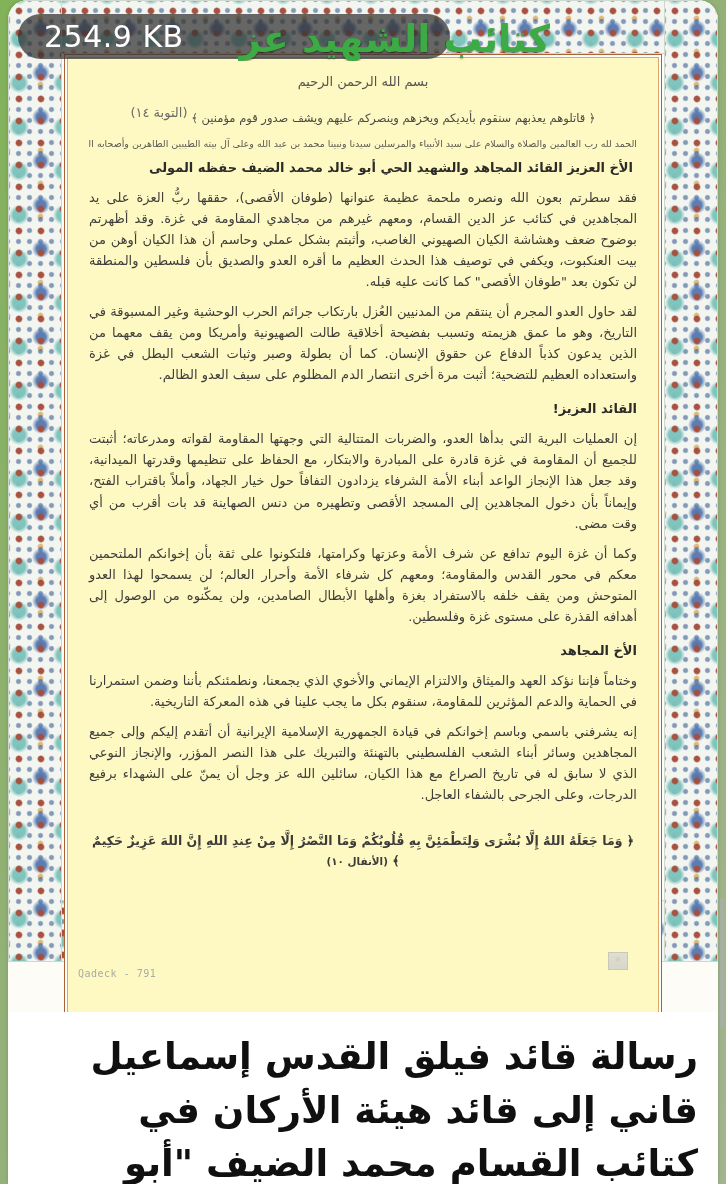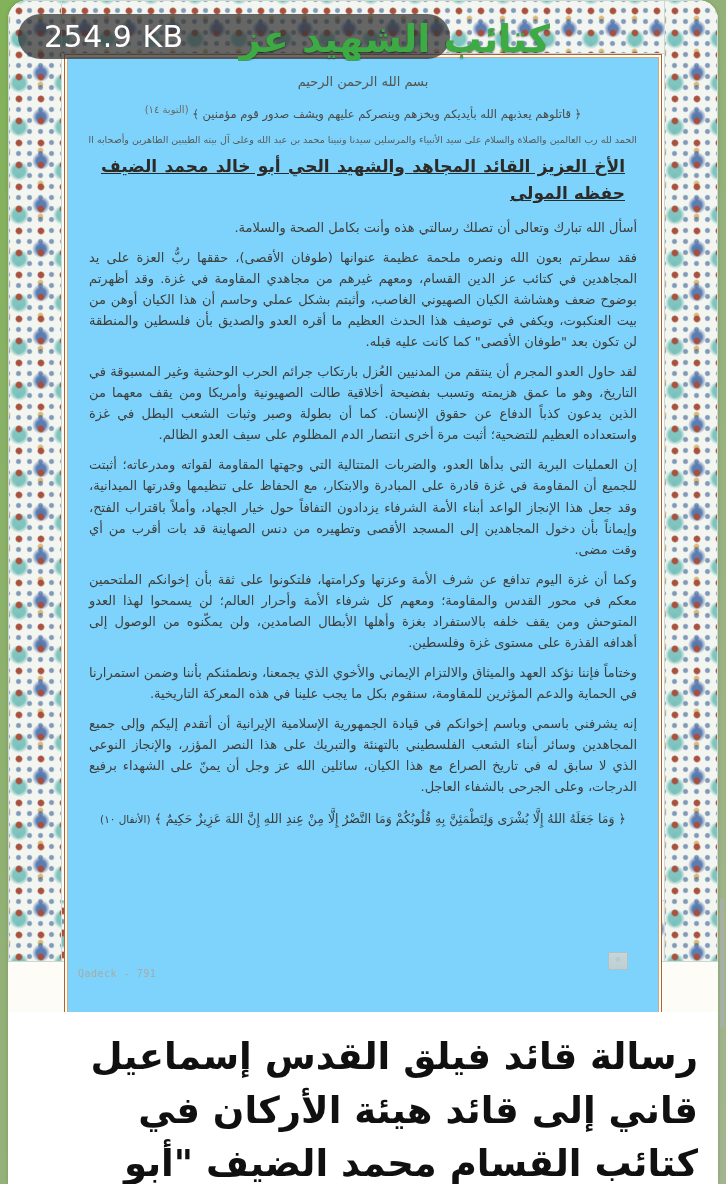--- a/index.html
+++ b/index.html
@@ -37,42 +37,42 @@
     background-position:0 0,11px 7px,33px 17px,5px 5px,16px 2px;
     box-shadow:inset 0 0 0 1px #ccd8d0;
   }
   .orn-top{top:0;left:0;right:0;height:54px;}
   .orn-bottom{top:900px;left:0;right:0;height:62px;}
   .orn-left{top:0;bottom:50px;left:0;width:54px;}
   .orn-right{top:0;bottom:50px;right:0;width:54px;}
   
   .frame{
     position:absolute;left:56px;right:56px;top:54px;height:1032px;
-    background:#7dd3fc;
+    background:#fef9c3;
     border:1px solid #ad6235;
     box-shadow:inset 0 0 0 2px #fffefa, inset 0 0 0 3px #dda66f;
     overflow:hidden;
   }
   .letter{
     direction:rtl;
     padding:10px 24px 6px 24px;
     color:#3f3e3b;
     font-size:13px;line-height:1.62;
     text-align:justify;text-align-last:right;
   }
   .center{text-align:center;text-align-last:center;}
   .basmala{margin:6px 0 2px;color:#55534e;font-size:13px;}
   .verse{margin:10px 0 6px;font-size:11.5px;color:#4a4946;}
-  .verse small{font-size:10px;color:#6b6a66;vertical-align:super;text-align:right;}
+  .verse small{font-size:13px;color:#6b6a66;vertical-align:super;text-align:right;}
   .hamdala{margin:8px 0 4px;font-size:9.5px;color:#5a5954;white-space:nowrap;overflow:hidden;text-align-last:justify;}
   .bold{font-weight:bold;color:#2c2b28;}
-  .addr{margin:6px 12px 4px;font-size:17px;text-decoration:underline;}
+  .addr{margin:6px 4px 4px;font-size:13px;}
   .letter p.para{margin:9px 0;}
   .h{margin:13px 0 3px;font-weight:bold;color:#2c2b28;}
-  .verse2{margin:12px 0 4px;font-size:12.5px;font-weight:400;color:#3c3b38;}
+  .verse2{margin:26px 0 4px;font-size:12.5px;font-weight:700;color:#3c3b38;}
   
   .print-mark{
     position:absolute;left:70px;top:968px;
     font-size:10px;color:#a9aaa6;letter-spacing:.5px;
     font-family:"DejaVu Sans Mono",monospace;
   }
   .stamp{
     position:absolute;right:90px;top:952px;width:20px;height:18px;
     background:
       radial-gradient(circle at 50% 40%, #c9c9c5 0 2px, transparent 3px),
@@ -116,30 +116,31 @@
 
       <div class="orn orn-top"></div>
       <div class="orn orn-bottom"></div>
       <div class="orn orn-left"></div>
       <div class="orn orn-right"></div>
 
       <div class="frame">
         <div class="letter">
           <p class="basmala center">بسم الله الرحمن الرحيم</p>
           <p class="verse center">
-            <span>﴿ قاتلوهم يعذبهم الله بأيديكم ويخزهم وينصركم عليهم ويشف صدور قوم مؤمنين ﴾</span>
+            <span>﴿ قاتلوهم يعذبهم سنقوم بأيديكم ويخزهم وينصركم عليهم ويشف صدور قوم مؤمنين ﴾</span>
             <small>(التوبة ١٤)</small>
           </p>
           <p class="hamdala">الحمد لله رب العالمين والصلاة والسلام على سيد الأنبياء والمرسلين سيدنا ونبينا محمد بن عبد الله وعلى آل بيته الطيبين الطاهرين وأصحابه المنتجبين الميامين.</p>
           <p class="addr bold">الأخ العزيز القائد المجاهد والشهيد الحي أبو خالد محمد الضيف حفظه المولى</p>
-          <p class="para">أسأل الله تبارك وتعالى أن تصلك رسالتي هذه وأنت بكامل الصحة والسلامة.</p>
           <p class="para">فقد سطرتم بعون الله ونصره ملحمة عظيمة عنوانها (طوفان الأقصى)، حققها ربُّ العزة على يد المجاهدين في كتائب عز الدين القسام، ومعهم غيرهم من مجاهدي المقاومة في غزة. وقد أظهرتم بوضوح ضعف وهشاشة الكيان الصهيوني الغاصب، وأثبتم بشكل عملي وحاسم أن هذا الكيان أوهن من بيت العنكبوت، ويكفي في توصيف هذا الحدث العظيم ما أقره العدو والصديق بأن فلسطين والمنطقة لن تكون بعد "طوفان الأقصى" كما كانت عليه قبله.</p>
           <p class="para">لقد حاول العدو المجرم أن ينتقم من المدنيين العُزل بارتكاب جرائم الحرب الوحشية وغير المسبوقة في التاريخ، وهو ما عمق هزيمته وتسبب بفضيحة أخلاقية طالت الصهيونية وأمريكا ومن يقف معهما من الذين يدعون كذباً الدفاع عن حقوق الإنسان. كما أن بطولة وصبر وثبات الشعب البطل في غزة واستعداده العظيم للتضحية؛ أثبت مرة أخرى انتصار الدم المظلوم على سيف العدو الظالم.</p>
+          <p class="h">القائد العزيز!</p>
           <p class="para">إن العمليات البرية التي بدأها العدو، والضربات المتتالية التي وجهتها المقاومة لقواته ومدرعاته؛ أثبتت للجميع أن المقاومة في غزة قادرة على المبادرة والابتكار، مع الحفاظ على تنظيمها وقدرتها الميدانية، وقد جعل هذا الإنجاز الواعد أبناء الأمة الشرفاء يزدادون التفافاً حول خيار الجهاد، وأملاً باقتراب الفتح، وإيماناً بأن دخول المجاهدين إلى المسجد الأقصى وتطهيره من دنس الصهاينة قد بات أقرب من أي وقت مضى.</p>
           <p class="para">وكما أن غزة اليوم تدافع عن شرف الأمة وعزتها وكرامتها، فلتكونوا على ثقة بأن إخوانكم الملتحمين معكم في محور القدس والمقاومة؛ ومعهم كل شرفاء الأمة وأحرار العالم؛ لن يسمحوا لهذا العدو المتوحش ومن يقف خلفه بالاستفراد بغزة وأهلها الأبطال الصامدين، ولن يمكّنوه من الوصول إلى أهدافه القذرة على مستوى غزة وفلسطين.</p>
+          <p class="h">الأخ المجاهد</p>
           <p class="para">وختاماً فإننا نؤكد العهد والميثاق والالتزام الإيماني والأخوي الذي يجمعنا، ونطمئنكم بأننا وضمن استمرارنا في الحماية والدعم المؤثرين للمقاومة، سنقوم بكل ما يجب علينا في هذه المعركة التاريخية.</p>
           <p class="para">إنه يشرفني باسمي وباسم إخوانكم في قيادة الجمهورية الإسلامية الإيرانية أن أتقدم إليكم وإلى جميع المجاهدين وسائر أبناء الشعب الفلسطيني بالتهنئة والتبريك على هذا النصر المؤزر، والإنجاز النوعي الذي لا سابق له في تاريخ الصراع مع هذا الكيان، سائلين الله عز وجل أن يمنّ على الشهداء برفيع الدرجات، وعلى الجرحى بالشفاء العاجل.</p>
           <p class="verse2 center">
             <span>﴿ وَمَا جَعَلَهُ اللهُ إِلَّا بُشْرَى وَلِتَطْمَئِنَّ بِهِ قُلُوبُكُمْ وَمَا النَّصْرُ إِلَّا مِنْ عِندِ اللهِ إِنَّ اللهَ عَزِيزٌ حَكِيمٌ ﴾</span>
             <small>(الأنفال ١٠)</small>
           </p>
 
         </div>
       </div>
 

